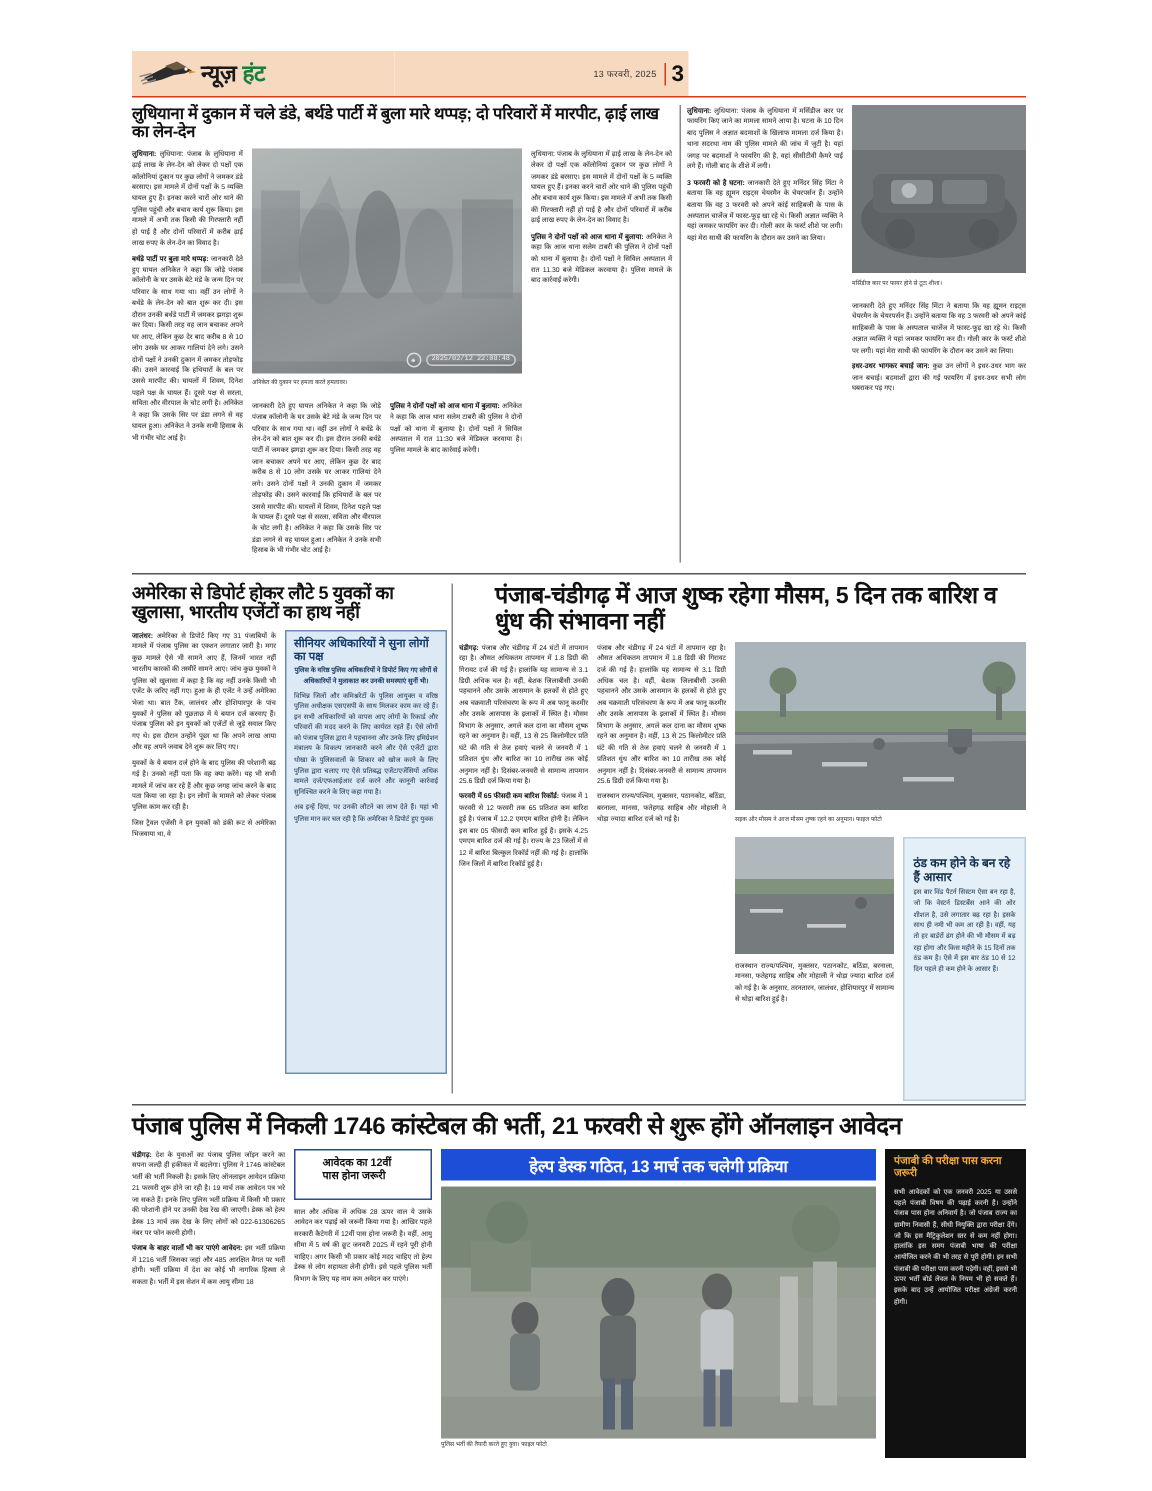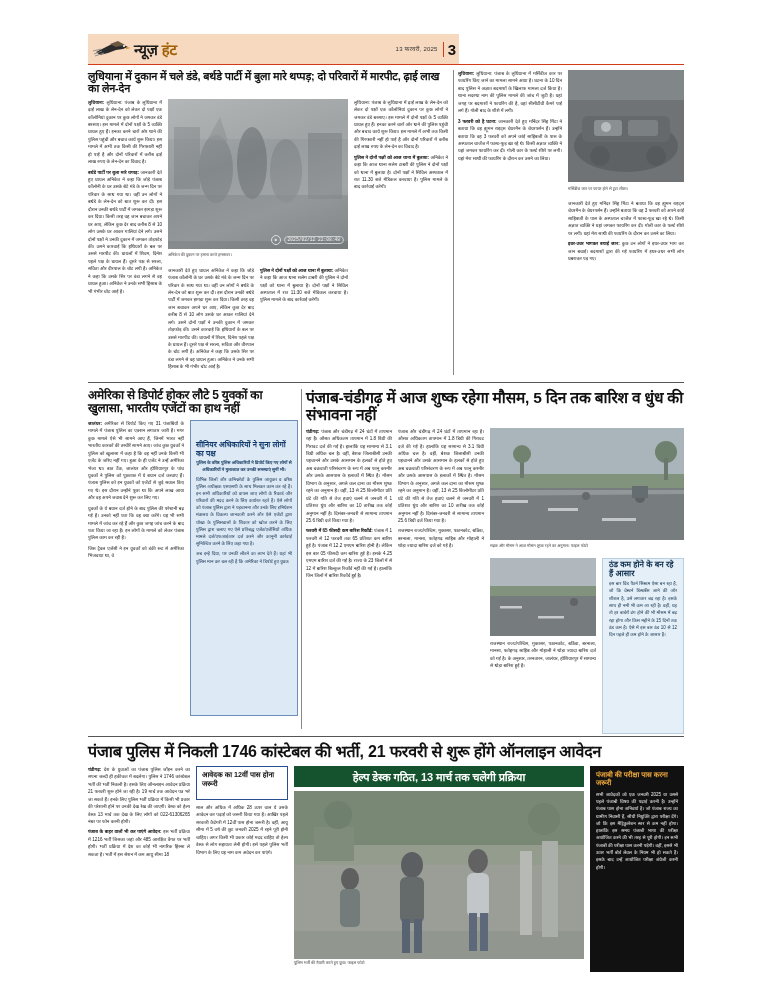--- a/index.html
+++ b/index.html
@@ -26,21 +26,21 @@
   .mh-left{
     width:175px;background:#f7d9c0;position:relative;display:flex;align-items:center;
     padding-left:4px;box-sizing:border-box;
   }
   .bird{
     width:40px;height:22px;position:relative;flex:0 0 auto;margin-right:2px;
   }
   .bird svg{display:block;}
   .mh-logo{font-size:15px;font-weight:bold;letter-spacing:-0.2px;line-height:1;}
   .mh-logo .b{color:#1a1a1a;}
-  .mh-logo .r{color:#a16207;text-align:center;}
+  .mh-logo .r{color:#15803d;text-align:center;}
   .mh-center{
     flex:1;display:flex;align-items:center;justify-content:flex-start;
     padding-left:86px;box-sizing:border-box;background:#ffffff;
   }
   .mh-title{font-size:14px;font-weight:bold;color:#c8330f;letter-spacing:0.2px;}
   .mh-right{
     width:196px;background:#f7d9c0;display:flex;align-items:center;justify-content:flex-end;
     padding-right:3px;box-sizing:border-box;
   }
   .mh-date{font-size:6px;color:#333;margin-right:5px;letter-spacing:0.2px;}
@@ -88,53 +88,53 @@
   .mid{position:relative;margin-top:6px;height:345px;}
   .mid-left{position:absolute;left:0;top:0;width:210px;}
   .mid-right{position:absolute;left:218px;top:0;width:378px;}
   .m-hl-l{font-size:12px;}
   .m-hl-r{font-size:15.5px;}
   .divider-v-mid{
     position:absolute;left:213px;top:0;width:0;height:340px;border-left:0.7px solid #888;
   }
 
   .bluebox{
-    background:#ddeaf6;border:0.8px solid #6a8fb5;box-sizing:border-box;padding:20px 5px;
+    background:#ddeaf6;border:0.8px solid #6a8fb5;box-sizing:border-box;padding:4px 5px;
   }
   .bluebox h4{
     margin:0 0 2px 0;font-size:7.6px;color:#123a6b;font-weight:bold;line-height:1.15;
   }
   .bluebox .bb-sub{
     font-size:4.4px;color:#1b3d63;text-align:center;line-height:1.5;font-weight:bold;
     margin-bottom:2px;
   }
   .bluebox p{margin:0;font-size:4.5px;line-height:1.6;text-align:justify;color:#15314f;}
 
   .coldbox{
-    background:#e4eff7;box-sizing:border-box;padding:1px 6px;border:0.6px solid #b9cfe0;
+    background:#e4eff7;box-sizing:border-box;padding:12px 6px;border:0.6px solid #b9cfe0;
   }
   .coldbox h4{margin:0 0 2px 0;font-size:8px;color:#11304f;font-weight:bold;line-height:1.15;}
   .coldbox p{margin:0;font-size:4.5px;line-height:1.62;text-align:justify;color:#16334d;}
 
   
   .bot{position:relative;margin-top:6px;height:240px;}
   .b-hl{font-size:16px;}
   .bot-inner{position:relative;margin-top:5px;height:215px;}
   .bot-c1{position:absolute;left:0;top:0;width:102px;}
   .bot-c2{position:absolute;left:108px;top:0;width:92px;}
   .bot-c3{position:absolute;left:206px;top:0;width:290px;}
   .bot-c4{position:absolute;left:502px;top:0;width:94px;}
 
   .whitebox{
-    border:0.8px solid #2a4d8f;box-sizing:border-box;padding:4px 5px;background:#fff;
+    border:0.8px solid #2a4d8f;box-sizing:border-box;padding:4px 18px;background:#fff;
   }
   .whitebox h4{margin:0 0 2px 0;font-size:7.2px;font-weight:bold;color:#111;line-height:1.2;}
 
   .blackbar{
-    background:#14532d;color:#fff;font-size:11px;font-weight:bold;
+    background:#1d4ed8;color:#fff;font-size:11px;font-weight:bold;
     padding:3px 6px;box-sizing:border-box;text-align:center;letter-spacing:-0.1px;
   }
   .orangebox{
     background:#111;box-sizing:border-box;padding:4px 5px;border:0.8px solid #111;
   }
   .orangebox h4{margin:0 0 3px 0;font-size:7px;color:#f0a93b;font-weight:bold;line-height:1.2;}
   .orangebox p{margin:0;font-size:4.5px;line-height:1.62;text-align:justify;color:#f2f2f2;}
 
   .subhead{font-weight:bold;color:#111;}
   .place{font-weight:bold;}
@@ -295,21 +295,21 @@
         <div class="bluebox" style="position:absolute;left:102px;top:0;width:108px;height:296px;overflow:hidden;">
           <h4>सीनियर अधिकारियों ने सुना लोगों का पक्ष</h4>
           <div class="bb-sub">पुलिस के वरिष्ठ पुलिस अधिकारियों ने डिपोर्ट किए गए लोगों से अधिकारियों ने मुलाकात कर उनकी समस्याएं सुनीं भी।</div>
           <p>विभिन्न जिलों और कमिश्नरेटों के पुलिस आयुक्त व वरिष्ठ पुलिस अधीक्षक एसएसपी के साथ मिलकर काम कर रहे हैं। इन सभी अधिकारियों को वापस आए लोगों के रिकार्ड और परिवारों की मदद करने के लिए कार्यरत रहते हैं। ऐसे लोगों को पंजाब पुलिस द्वारा ने पहचानना और उनके लिए इमिग्रेशन मंत्रालय के विकल्प जानकारी करने और ऐसे एजेंटों द्वारा धोखा के पुलिसवालों के शिकार को खोज करने के लिए पुलिस द्वारा चलाए गए ऐसे प्रतिबद्ध एजेंट/एजेंसियों अधिक मामले दर्ज/एफआईआर दर्ज करने और कानूनी कार्रवाई सुनिश्चित करने के लिए कहा गया है।</p>
           <p style="margin-top:3px;">अब इन्हें दिया, पर उनकी लौटने का लाभ देते हैं। यहां भी पुलिस मान कर चल रही है कि अमेरिका ने डिपोर्ट हुए युवक</p>
         </div>
       </div>
     </div>
 
     <div class="mid-right">
-      <div class="hl m-hl-r" style="margin-bottom:4px;">पंजाब-चंडीगढ़ में आज शुष्क रहेगा मौसम, 5 दिन तक बारिश व धुंध की संभावना नहीं</div>
+      <div class="hl m-hl-r" style="margin-bottom:4px;margin-left:24px;">पंजाब-चंडीगढ़ में आज शुष्क रहेगा मौसम, 5 दिन तक बारिश व धुंध की संभावना नहीं</div>
 
       <div style="position:relative;height:308px;">
         <div style="position:absolute;left:0;top:0;width:86px;">
           <p class="body-col" style="margin:0 0 3px 0;">
             <span class="place">चंडीगढ़:</span>
             <span>पंजाब और चंडीगढ़ में 24 घंटों में तापमान रहा है। औसत अधिकतम तापमान में 1.8 डिग्री की गिरावट दर्ज की गई है। हालांकि यह सामान्य से 3.1 डिग्री अधिक चल है। वहीं, बेशक जिलाबीसी उनकी पहचानने और उसके आसमान के हलकों से होते हुए अब चक्रवाती परिसंचरण के रूप में अब फानू कश्मीर और उसके आसपास के इलाकों में स्थित है। मौसम विभाग के अनुसार, अगले कल दाना का मौसम शुष्क रहने का अनुमान है। वहीं, 13 से 25 किलोमीटर प्रति घंटे की गति से तेज हवाएं चलने से जनवरी में 1 प्रतिशत धुंध और बारिश का 10 तारीख तक कोई अनुमान नहीं है। दिसंबर-जनवरी से सामान्य तापमान 25.6 डिग्री दर्ज किया गया है।</span>
           </p>
           <p class="body-col" style="margin:0;">
             <span class="subhead">फरवरी में 65 फीसदी कम बारिश रिकॉर्ड:</span>
             <span>पंजाब में 1 फरवरी से 12 फरवरी तक 65 प्रतिशत कम बारिश हुई है। पंजाब में 12.2 एमएम बारिश होनी है। लेकिन इस बार 05 फीसदी कम बारिश हुई है। इसके 4.25 एमएम बारिश दर्ज की गई है। राज्य के 23 जिलों में से 12 में बारिश बिल्कुल रिकॉर्ड नहीं की गई है। हालांकि जिन जिलों में बारिश रिकॉर्ड हुई है।</span>

